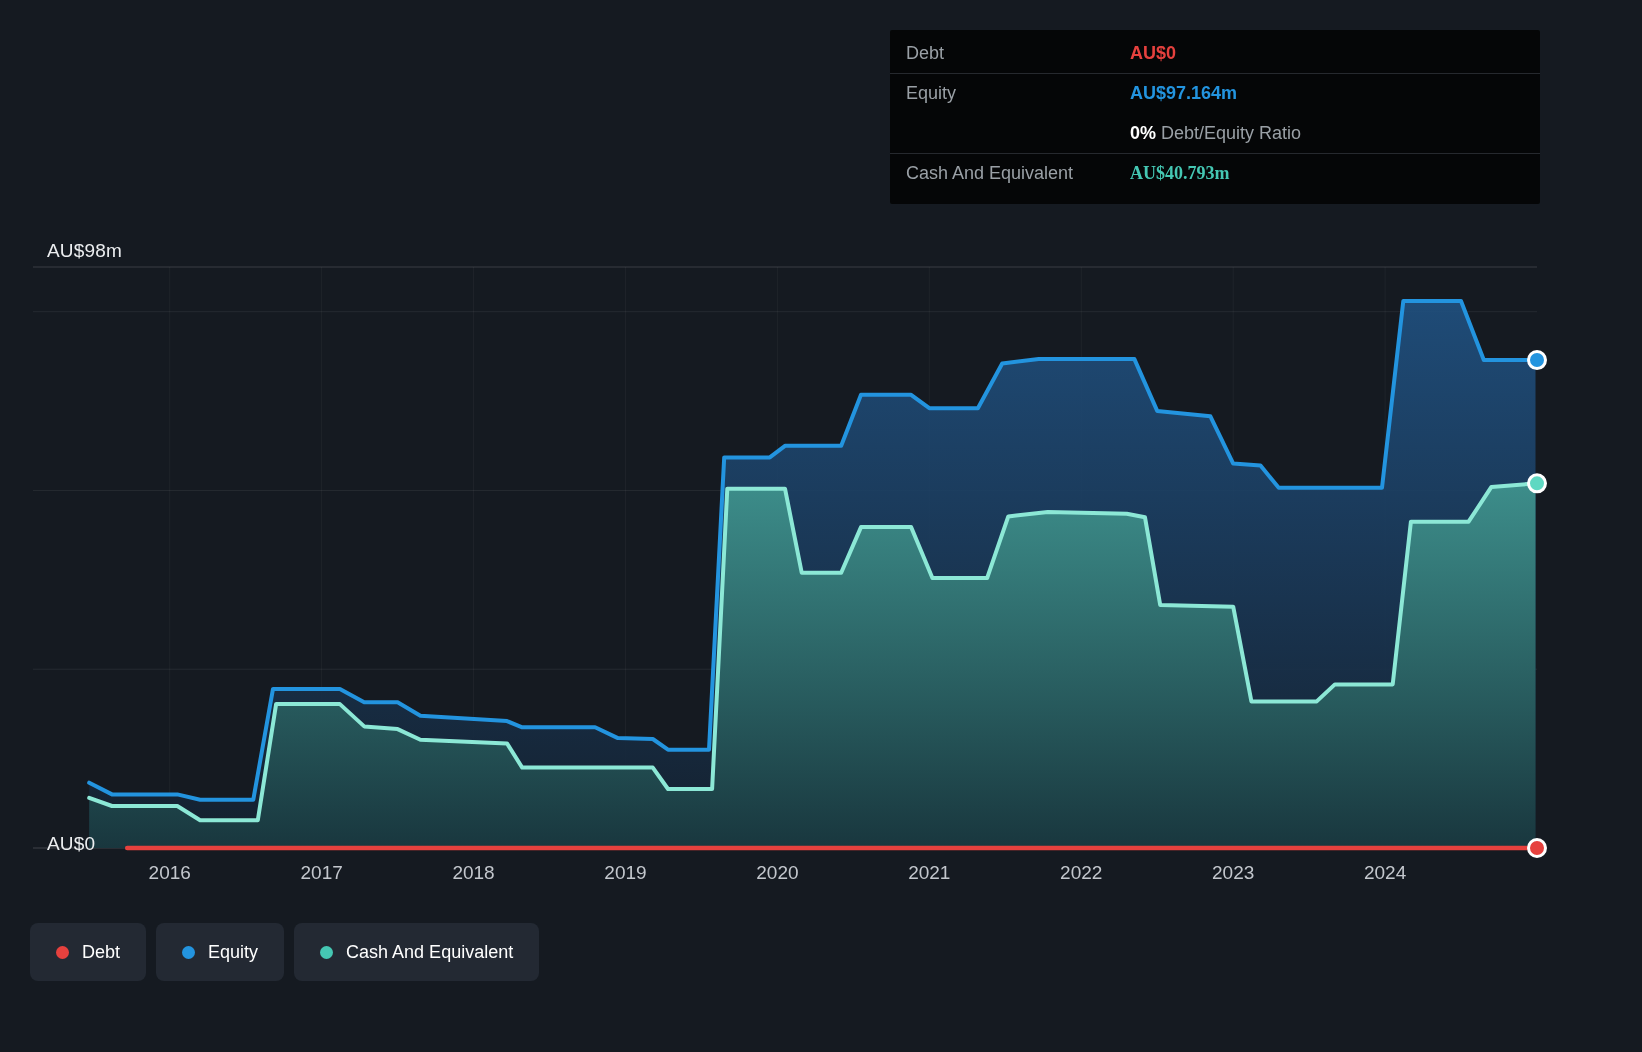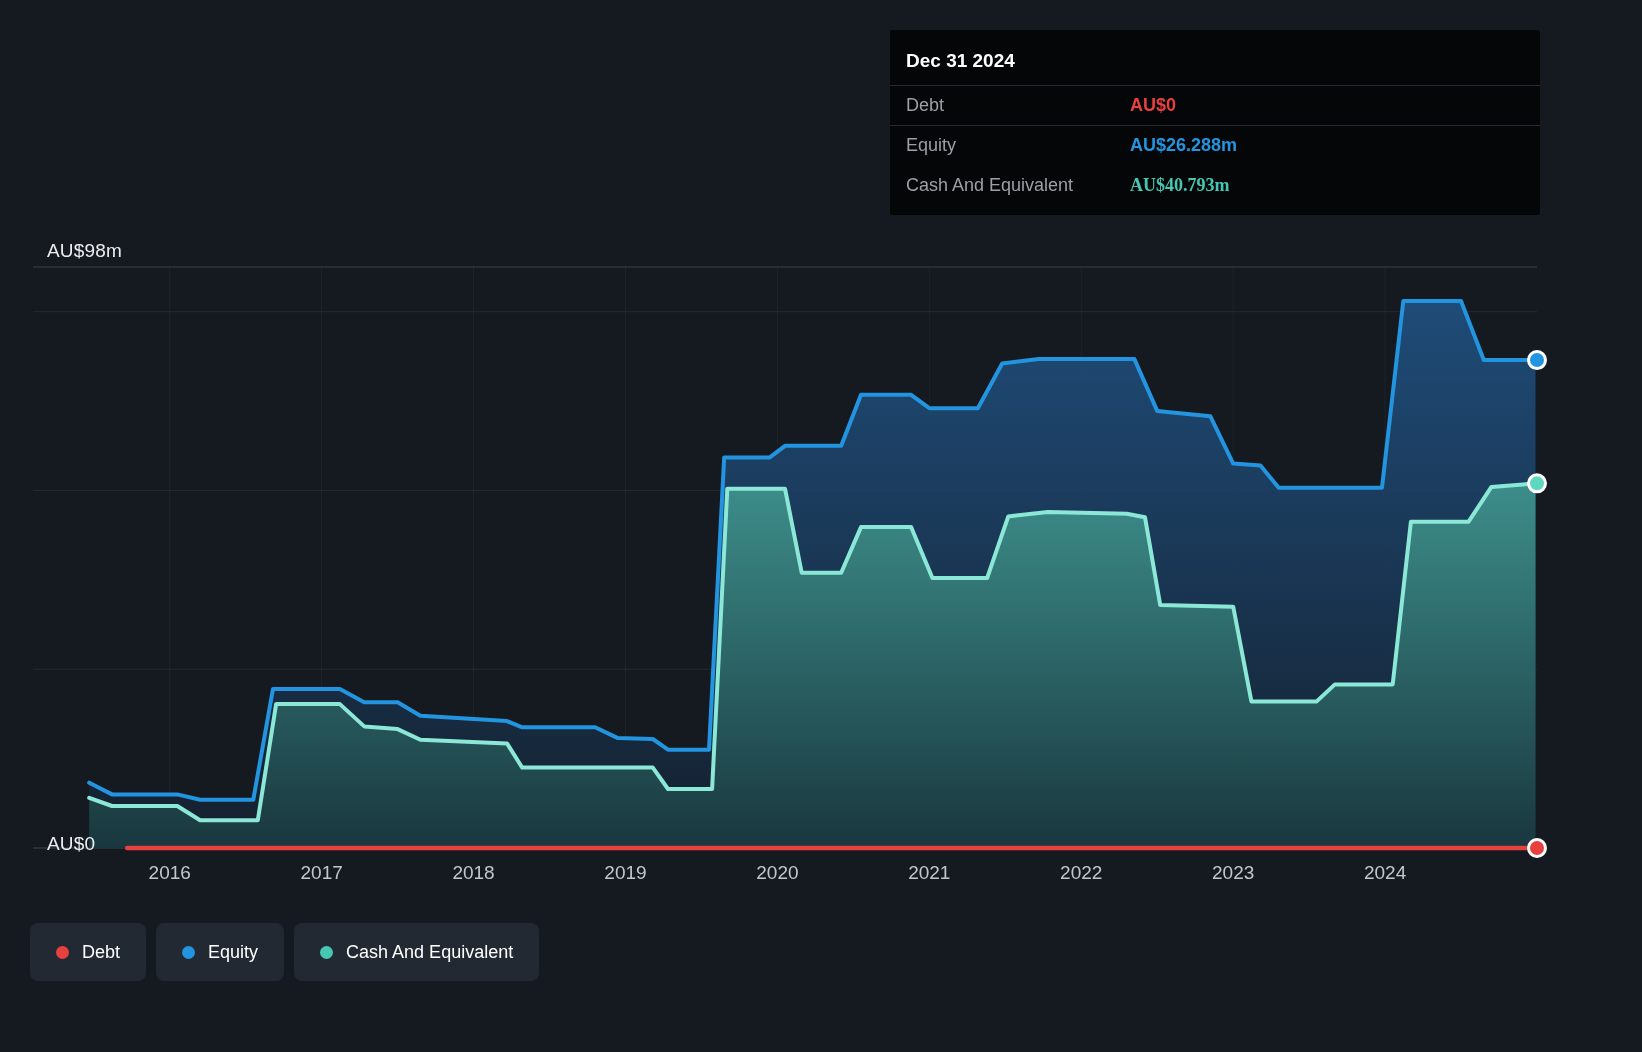--- a/index.html
+++ b/index.html
@@ -95,28 +95,34 @@
         <text x="1081.2424242424286" y="879" fill="#c3c7cd" font-size="19" text-anchor="middle" font-family="&quot;Liberation Sans&quot;, sans-serif">2022</text>
         <text x="1233.161616161619" y="879" fill="#c3c7cd" font-size="19" text-anchor="middle" font-family="&quot;Liberation Sans&quot;, sans-serif">2023</text>
         <text x="1385.0808080808094" y="879" fill="#c3c7cd" font-size="19" text-anchor="middle" font-family="&quot;Liberation Sans&quot;, sans-serif">2024</text>
       </g>
     </svg>
 
   <div class="y-label top">AU$98m</div>
   <div class="y-label bottom">AU$0</div>
 
   <div class="tooltip">
-    <div class="tt-title">Dec 31 2024</div>
     <div class="tt-row sep">
       <span class="tt-label">Debt</span>
       <span class="tt-value debt">AU$0</span>
     </div>
     <div class="tt-row">
       <span class="tt-label">Equity</span>
-      <span class="tt-value equity">AU$26.288m</span>
+      <span class="tt-value equity">AU$97.164m</span>
+    </div>
+    <div class="tt-row sep">
+      <span class="tt-label"></span>
+      <span class="tt-value tt-ratio">
+        <span class="pct">0%</span>
+        <span class="gray">Debt/Equity Ratio</span>
+      </span>
     </div>
     <div class="tt-row">
       <span class="tt-label">Cash And Equivalent</span>
       <span class="tt-value cash">AU$40.793m</span>
     </div>
   </div>
 
   <div class="legend">
     <div class="legend-item">
       <span class="legend-dot" style="background: rgb(230, 65, 62);"></span>

